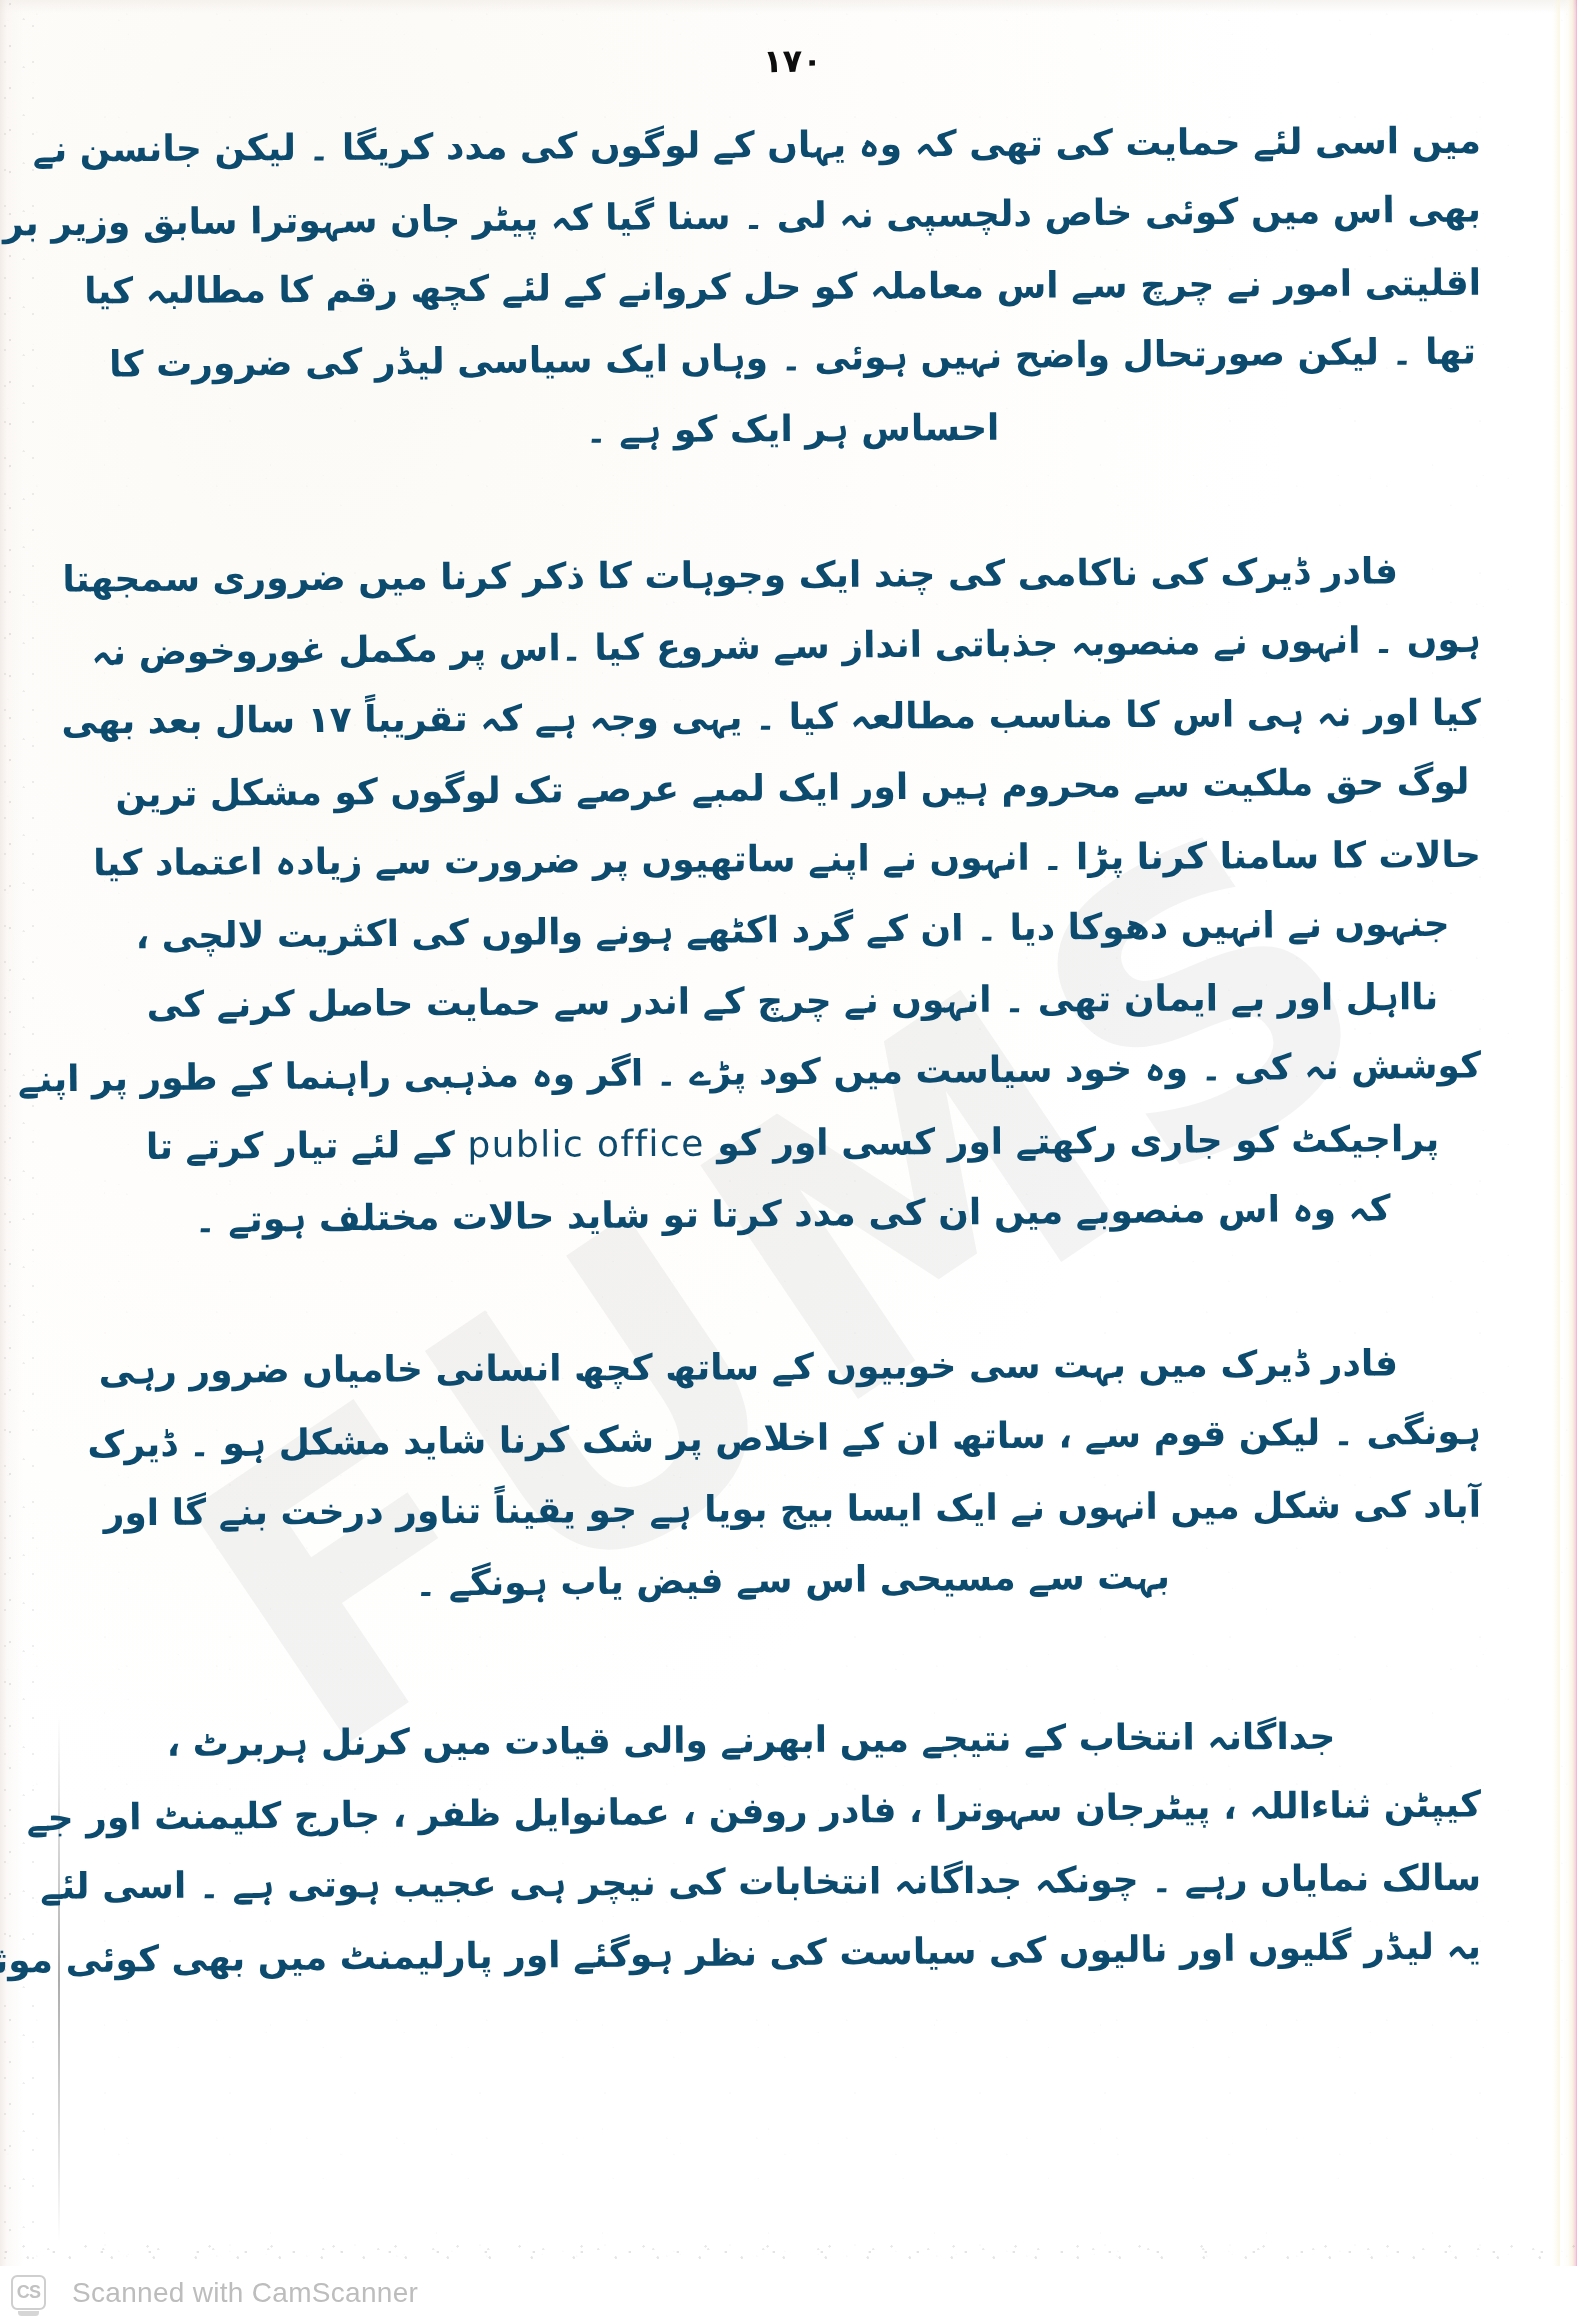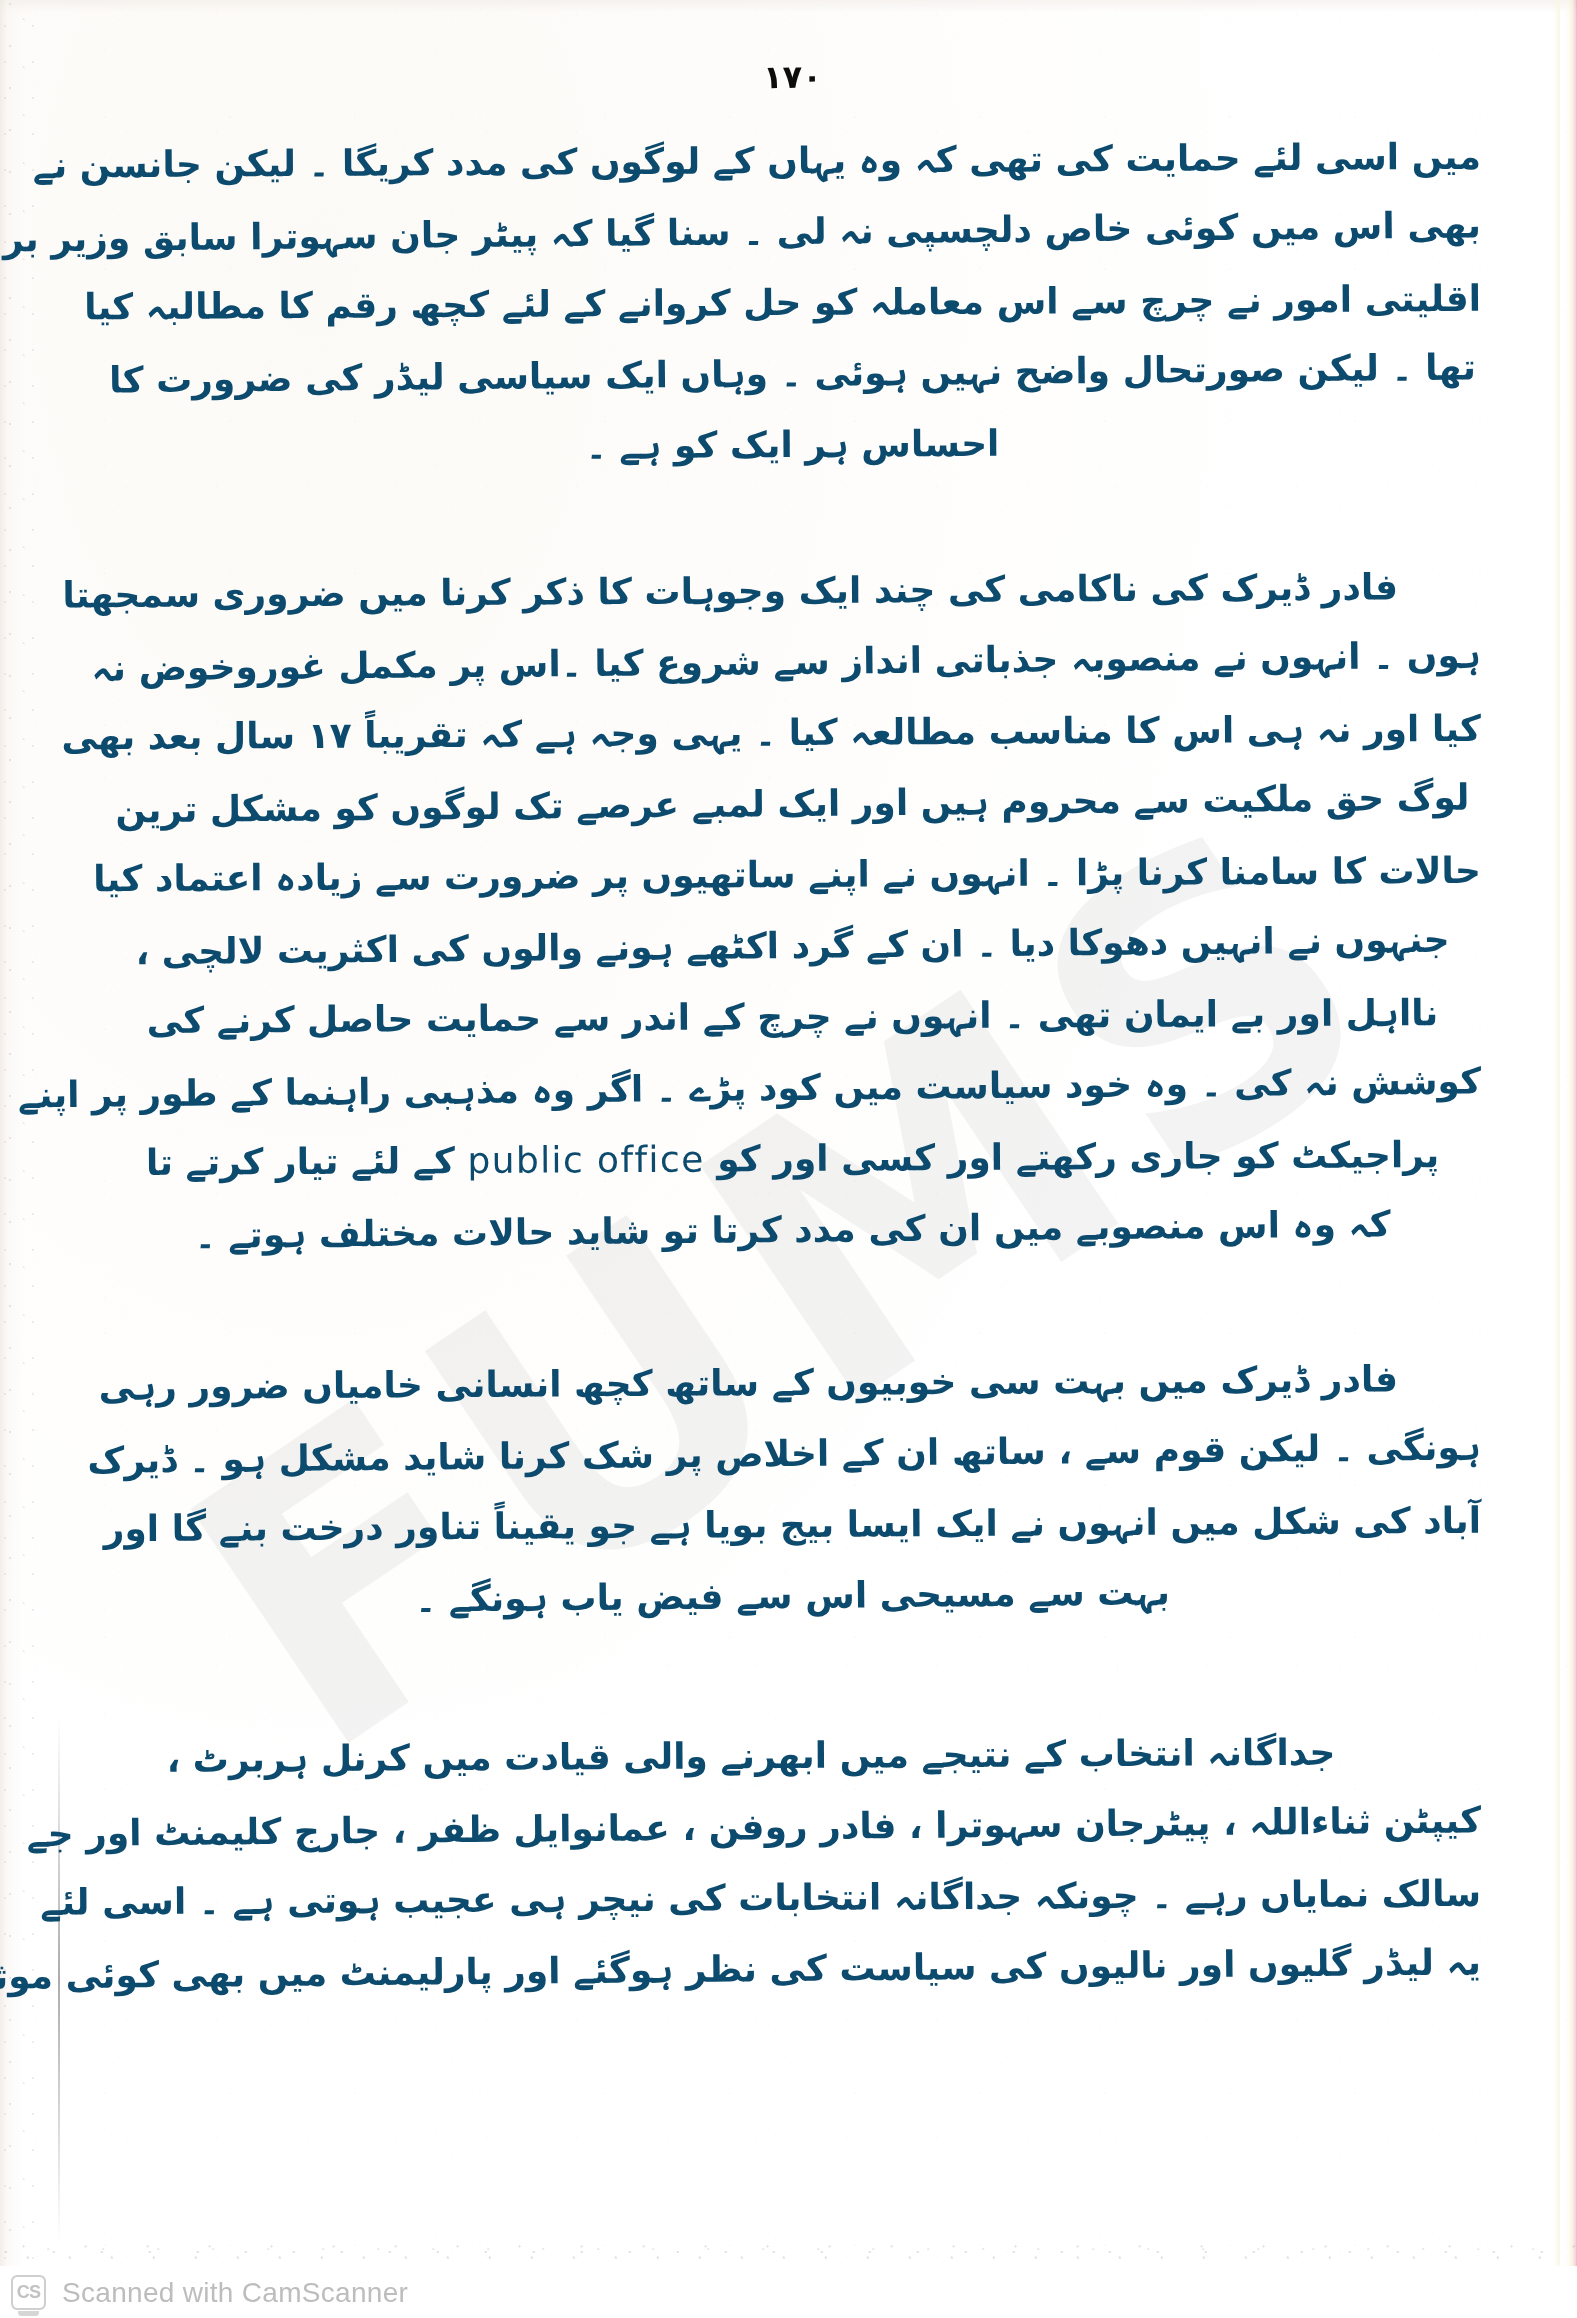--- a/index.html
+++ b/index.html
@@ -103,21 +103,21 @@
     white-space: nowrap;
     font-family: "DejaVu Sans", sans-serif;
     pointer-events: none;
     user-select: none;
   }
 
   
   .content {
     position: absolute;
     left: 104px;
-    top: 58px;
+    top: 42px;
     width: 1377px;
     direction: rtl;
   }
   .folio {
     text-align: center;
     font-family: "DejaVu Sans", sans-serif;
     font-size: 32px;
     font-weight: bold;
     color: #0d0d0d;
     letter-spacing: 2.8px;
@@ -186,21 +186,21 @@
   }
   .cs-logo::after {
     content: "";
     position: absolute;
     left: 4.8px; right: 4.8px; bottom: -8.3px;
     height: 5.5px;
     background: #d6d6d6;
     border-radius: 0 0 3.5px 3.5px;
   }
   .cs-text {
-    margin-left: 16px;
+    margin-left: 26px;
     font-family: "Liberation Sans", sans-serif;
     font-size: 28px;
     color: #bdbdbd;
     letter-spacing: 0.3px;
   }
   .footer-smudge {
     position: absolute;
     left: 0; right: 0;
     bottom: 53px;
     height: 28px;

